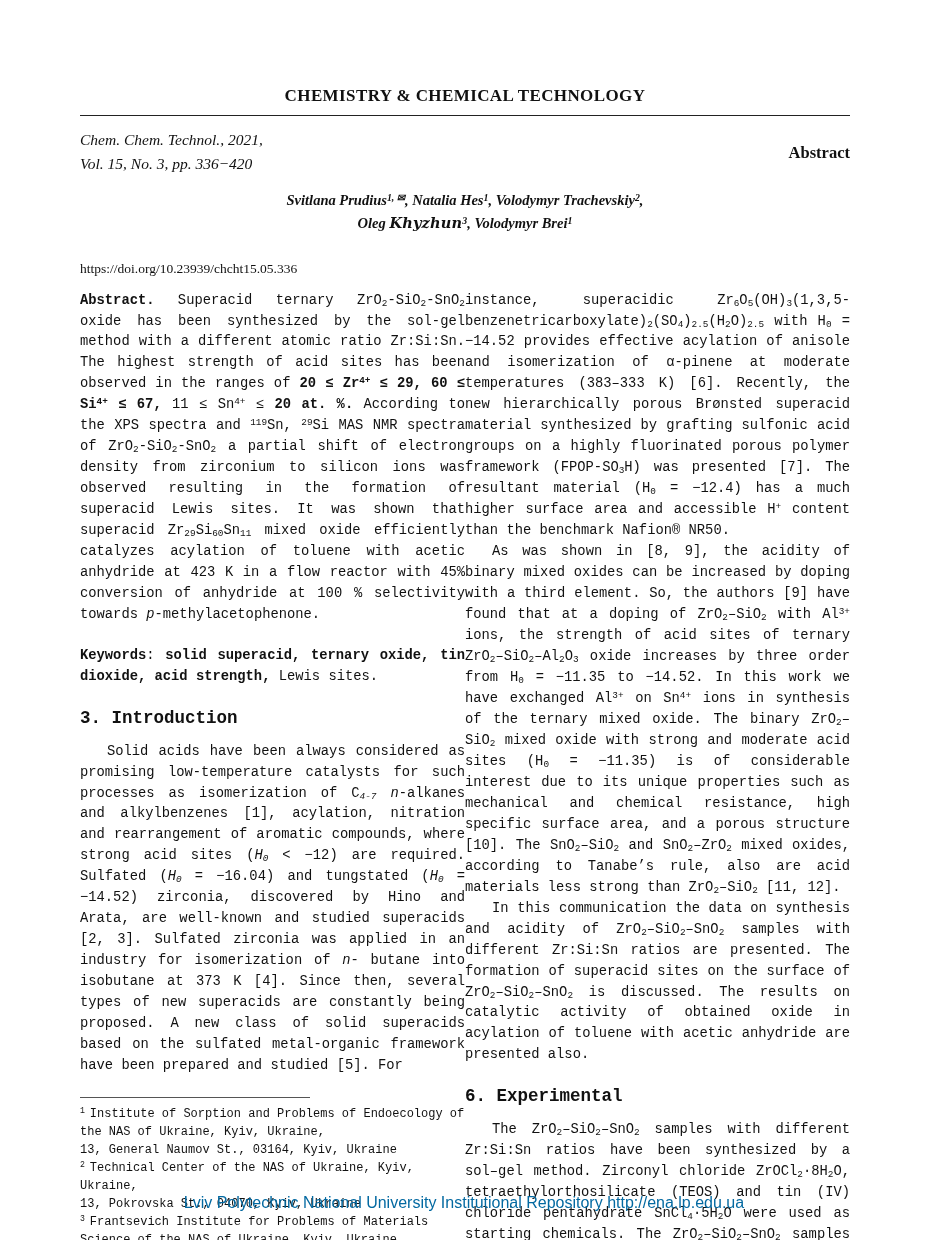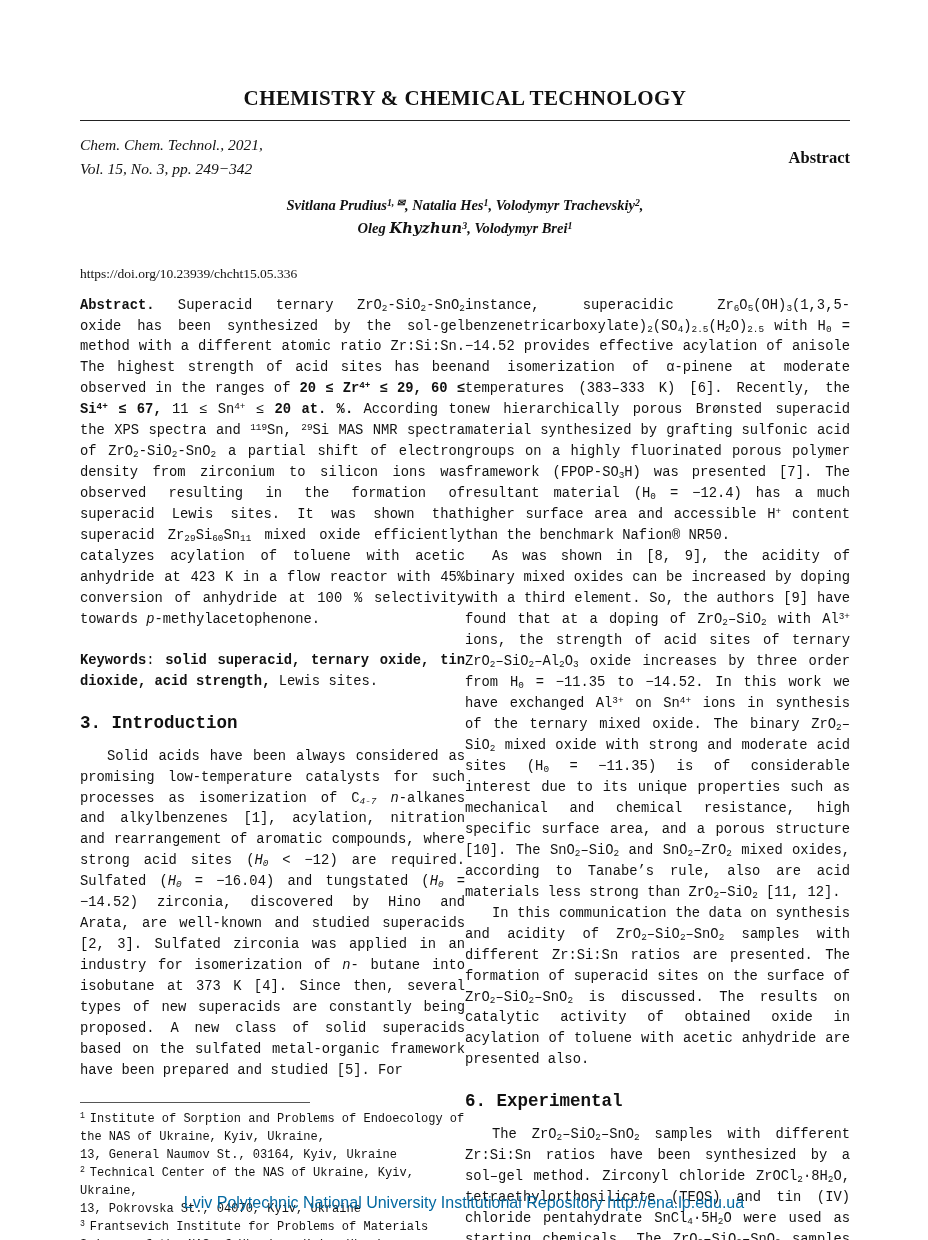--- a/index.html
+++ b/index.html
@@ -13,21 +13,21 @@
     color: #111111;
     font-family: "Liberation Serif", "DejaVu Serif", serif;
     overflow: hidden;
   }
   .content {
     padding: 86px 78px 0 80px;
   }
   .jheader {
     text-align: center;
     font-weight: bold;
-    font-size: 21px;
+    font-size: 17px;
     letter-spacing: 0.4px;
   }
   .rule {
     margin-top: 9px;
     border: none;
     border-top: 1.6px solid #222;
   }
   .cite-row {
     display: flex;
     justify-content: space-between;
@@ -117,21 +117,21 @@
 
 <div class="page">
   <div class="content">
 
     <div class="jheader">CHEMISTRY &amp; CHEMICAL TECHNOLOGY</div>
     <hr class="rule">
 
     <div class="cite-row">
       <div class="cite-left">
         <div>Chem. Chem. Technol., 2021,</div>
-        <div>Vol. 15, No. 3, pp. 249−342</div>
+        <div>Vol. 15, No. 3, pp. 336−420</div>
       </div>
       <div class="cite-right">Abstract</div>
     </div>
 
 
     <div class="authors">
       <div>Svitlana Prudius<sup>1, ✉</sup>, Natalia Hes<sup>1</sup>, Volodymyr Trachevskiy<sup>2</sup>,</div>
       <div>Oleg <span class="alt">Khyzhun</span><sup>3</sup>, Volodymyr Brei<sup>1</sup></div>
     </div>
 

